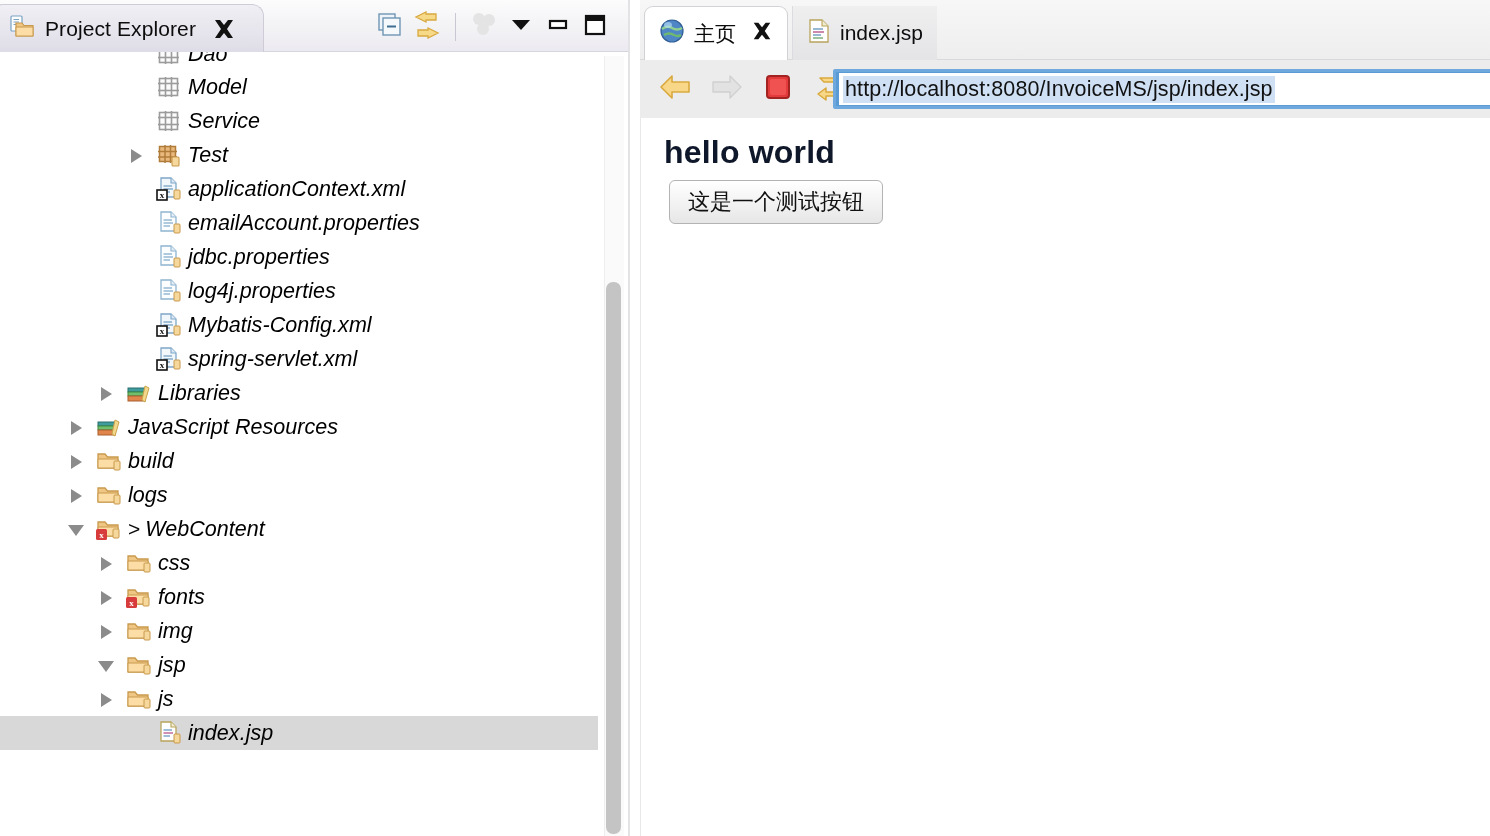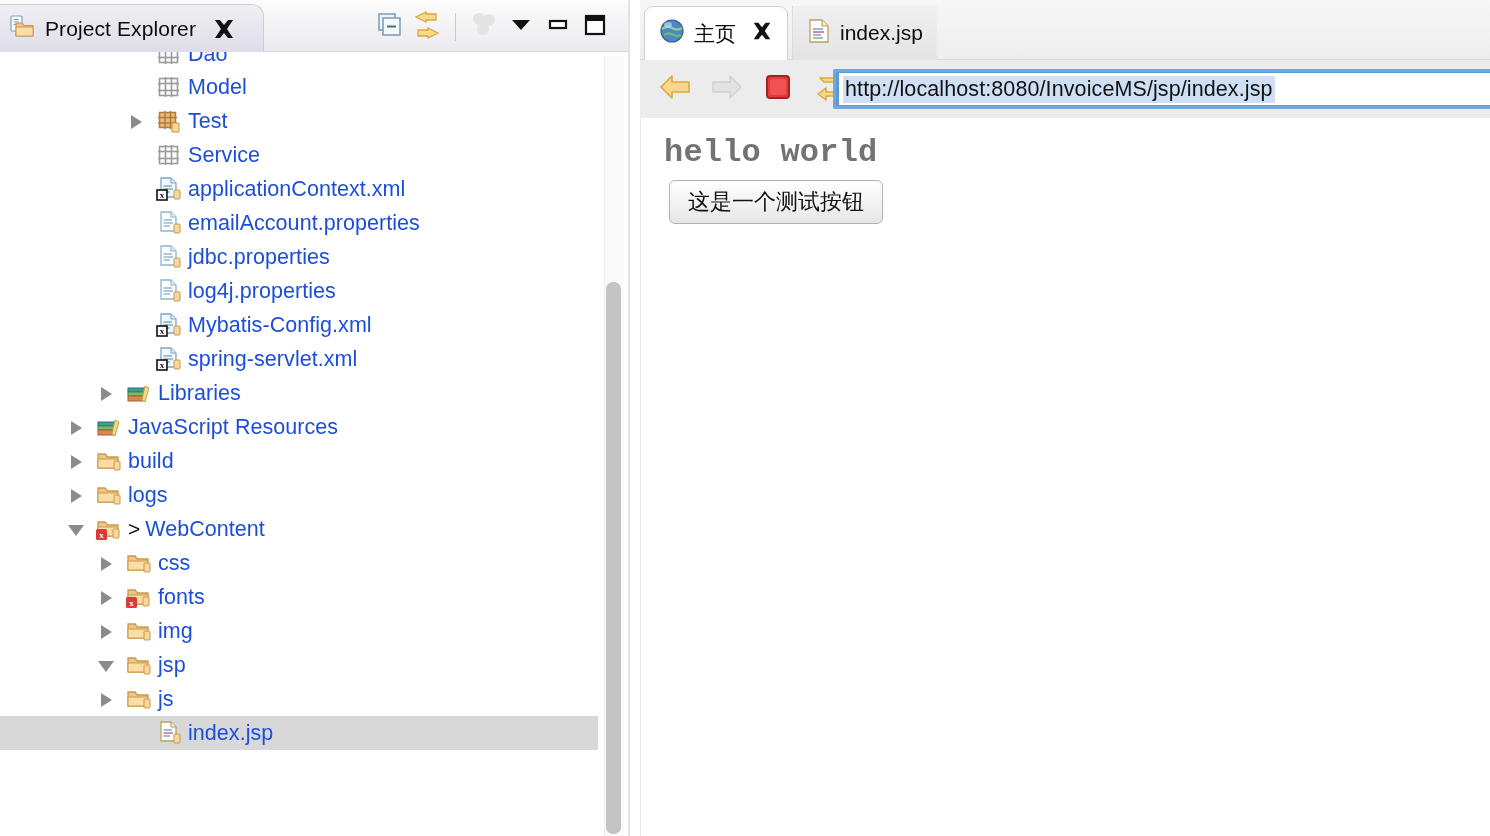--- a/index.html
+++ b/index.html
@@ -49,21 +49,21 @@
   
   .tree {
     position: absolute; left: 0; top: 52px; width: 600px; height: 784px;
     overflow: hidden; background: #fff;
   }
   .row {
     position: relative; height: 34px; display: flex; align-items: center;
     white-space: nowrap; cursor: default;
   }
   .row.selected { background: #d8d8d8; width: 598px; }
-  .row-label { font-size: 21.5px; color: #1d4ed8; letter-spacing: .05px; }
+  .row-label { font-size: 21.5px; color: #000000; letter-spacing: .05px; font-style: italic; }
   .arrow {
     width: 16px; height: 16px; flex: 0 0 auto; position: relative; cursor: pointer;
   }
   .arrow.right::after {
     content: ""; position: absolute; left: 3px; top: 2px;
     border-left: 11px solid #8b8b8b; border-top: 7px solid transparent;
     border-bottom: 7px solid transparent;
   }
   .arrow.down::after {
     content: ""; position: absolute; left: 0px; top: 4px;
@@ -136,22 +136,22 @@
   .url-text {
     font-size: 21.5px; color: #111; background: #cfe0f5; padding: 1px 2px;
     white-space: nowrap; letter-spacing: .1px;
   }
   .page-area {
     position: absolute; left: 0; top: 118px; width: 850px; height: 718px;
     background: #ffffff; border-left: 1px solid #e8e8e8;
   }
   .page-h1 {
     position: absolute; left: 23px; top: 16px;
-    font-family: Liberation Mono, monospace; font-size: 32px; font-weight: bold;
-    color: #737373; letter-spacing: .2px;
+    font-family: Liberation Sans, sans-serif; font-size: 32px; font-weight: bold;
+    color: #0f172a; letter-spacing: .2px;
   }
   .page-btn {
     position: absolute; left: 28px; top: 62px;
     background: linear-gradient(to bottom, #ffffff 0%, #f2f2f2 55%, #e6e6e6 100%);
     border: 1px solid #b3b3b3; border-radius: 6px;
     padding: 6px 18px; font-size: 22px; color: #111; cursor: pointer;
     font-family: "DejaVu Sans", sans-serif;
   }
   .cjk { font-family: "DejaVu Sans", sans-serif; }
 </style>
@@ -256,42 +256,42 @@
               <rect x="3.5" y="4.5" width="18" height="17" fill="#fbfbfb" stroke="#9c9c9c" stroke-width="1.6"></rect>
              <line x1="9.5" y1="3" x2="9.5" y2="23" stroke="#9c9c9c" stroke-width="1.6"></line>
              <line x1="15.5" y1="3" x2="15.5" y2="23" stroke="#9c9c9c" stroke-width="1.6"></line>
              <line x1="2" y1="9.5" x2="23" y2="9.5" stroke="#9c9c9c" stroke-width="1.6"></line>
              <line x1="2" y1="16.5" x2="23" y2="16.5" stroke="#9c9c9c" stroke-width="1.6"></line>
             </svg></span>
           <span class="row-label">Model</span>
         </div>
         <div class="row">
           <div style="width: 128px; flex: 0 0 auto;"></div>
+          <span class="arrow none" style="margin-right: 12px;"></span>
+          <span class="ico"><svg width="26" height="26" viewBox="0 0 26 26">
+              <rect x="3.5" y="4.5" width="18" height="17" fill="#fbfbfb" stroke="#9c9c9c" stroke-width="1.6"></rect>
+             <line x1="9.5" y1="3" x2="9.5" y2="23" stroke="#9c9c9c" stroke-width="1.6"></line>
+             <line x1="15.5" y1="3" x2="15.5" y2="23" stroke="#9c9c9c" stroke-width="1.6"></line>
+             <line x1="2" y1="9.5" x2="23" y2="9.5" stroke="#9c9c9c" stroke-width="1.6"></line>
+             <line x1="2" y1="16.5" x2="23" y2="16.5" stroke="#9c9c9c" stroke-width="1.6"></line>
+            </svg></span>
+          <span class="row-label">Service</span>
+        </div>
+        <div class="row">
+          <div style="width: 128px; flex: 0 0 auto;"></div>
           <span class="arrow right" style="margin-right: 12px;"></span>
           <span class="ico"><svg width="26" height="26" viewBox="0 0 26 26">
               <rect x="3.5" y="4.5" width="16" height="15" fill="#e8b87c" stroke="#b07c3a" stroke-width="1.5"></rect>
              <line x1="9" y1="3" x2="9" y2="21" stroke="#b07c3a" stroke-width="1.5"></line>
              <line x1="14.5" y1="3" x2="14.5" y2="21" stroke="#b07c3a" stroke-width="1.5"></line>
              <line x1="2" y1="9.5" x2="21" y2="9.5" stroke="#b07c3a" stroke-width="1.5"></line>
              <line x1="2" y1="15" x2="21" y2="15" stroke="#b07c3a" stroke-width="1.5"></line>
              <rect x="16" y="15" width="7" height="9" rx="1" fill="#f6d89c" stroke="#c89a4c" stroke-width="1.1"></rect>
             </svg></span>
           <span class="row-label">Test</span>
-        </div>
-        <div class="row">
-          <div style="width: 128px; flex: 0 0 auto;"></div>
-          <span class="arrow none" style="margin-right: 12px;"></span>
-          <span class="ico"><svg width="26" height="26" viewBox="0 0 26 26">
-              <rect x="3.5" y="4.5" width="18" height="17" fill="#fbfbfb" stroke="#9c9c9c" stroke-width="1.6"></rect>
-             <line x1="9.5" y1="3" x2="9.5" y2="23" stroke="#9c9c9c" stroke-width="1.6"></line>
-             <line x1="15.5" y1="3" x2="15.5" y2="23" stroke="#9c9c9c" stroke-width="1.6"></line>
-             <line x1="2" y1="9.5" x2="23" y2="9.5" stroke="#9c9c9c" stroke-width="1.6"></line>
-             <line x1="2" y1="16.5" x2="23" y2="16.5" stroke="#9c9c9c" stroke-width="1.6"></line>
-            </svg></span>
-          <span class="row-label">Service</span>
         </div>
         <div class="row">
           <div style="width: 128px; flex: 0 0 auto;"></div>
           <span class="arrow none" style="margin-right: 12px;"></span>
           <span class="ico"><svg width="26" height="26" viewBox="0 0 26 26">
               <path d="M5 2 L15 2 L20 7 L20 21 L5 21 Z" fill="#f2f7fc" stroke="#7fa7c8" stroke-width="1.3"></path>
              <path d="M15 2 L15 7 L20 7" fill="#dbe9f5" stroke="#7fa7c8" stroke-width="1.1"></path>
              <line x1="7.5" y1="10" x2="16" y2="10" stroke="#7fa7c8" stroke-width="1.4"></line>
              <line x1="7.5" y1="13" x2="17" y2="13" stroke="#7fa7c8" stroke-width="1.4"></line>
              <line x1="7.5" y1="16" x2="14" y2="16" stroke="#7fa7c8" stroke-width="1.4"></line>

